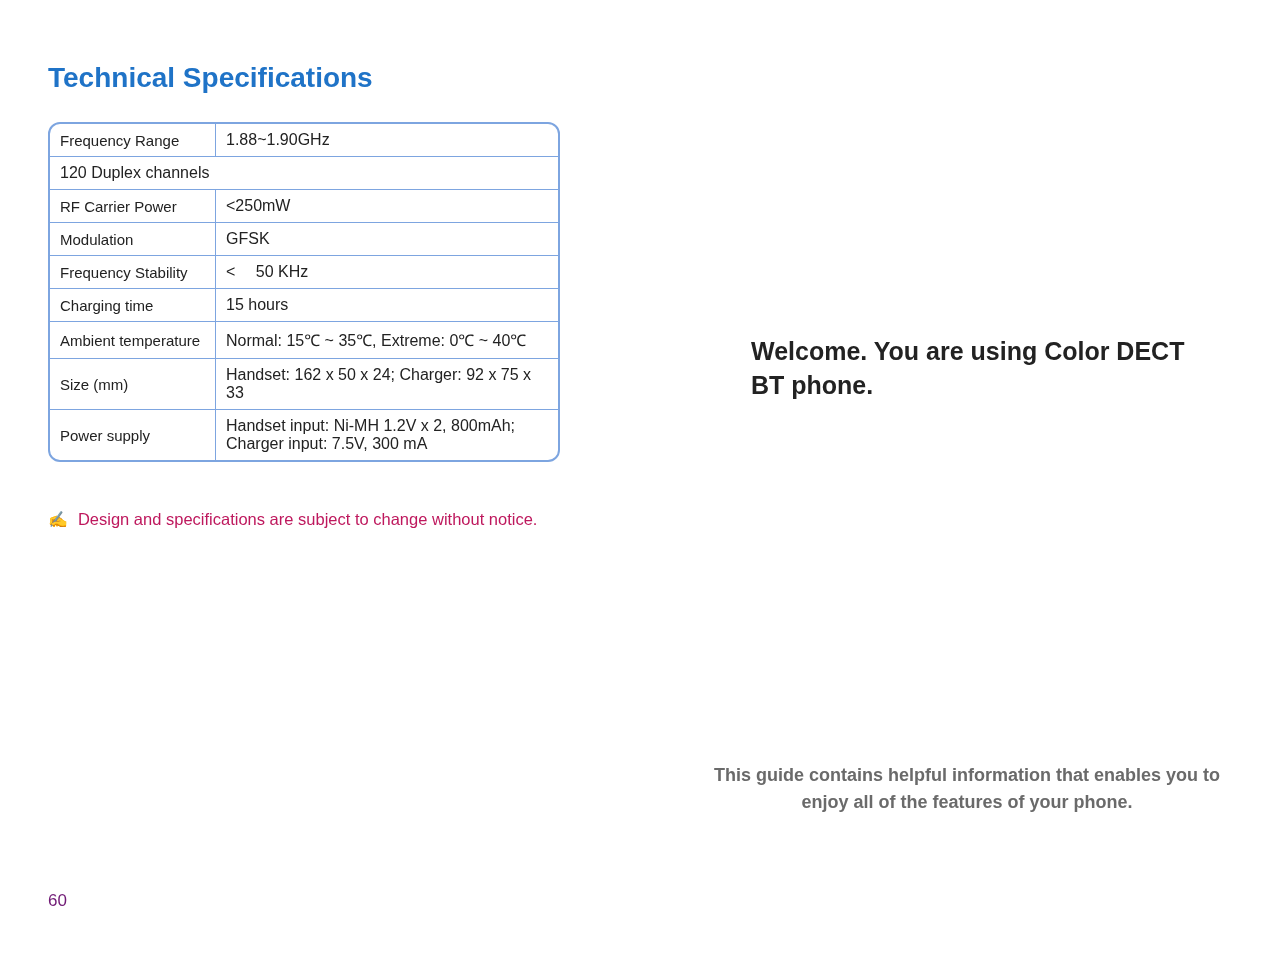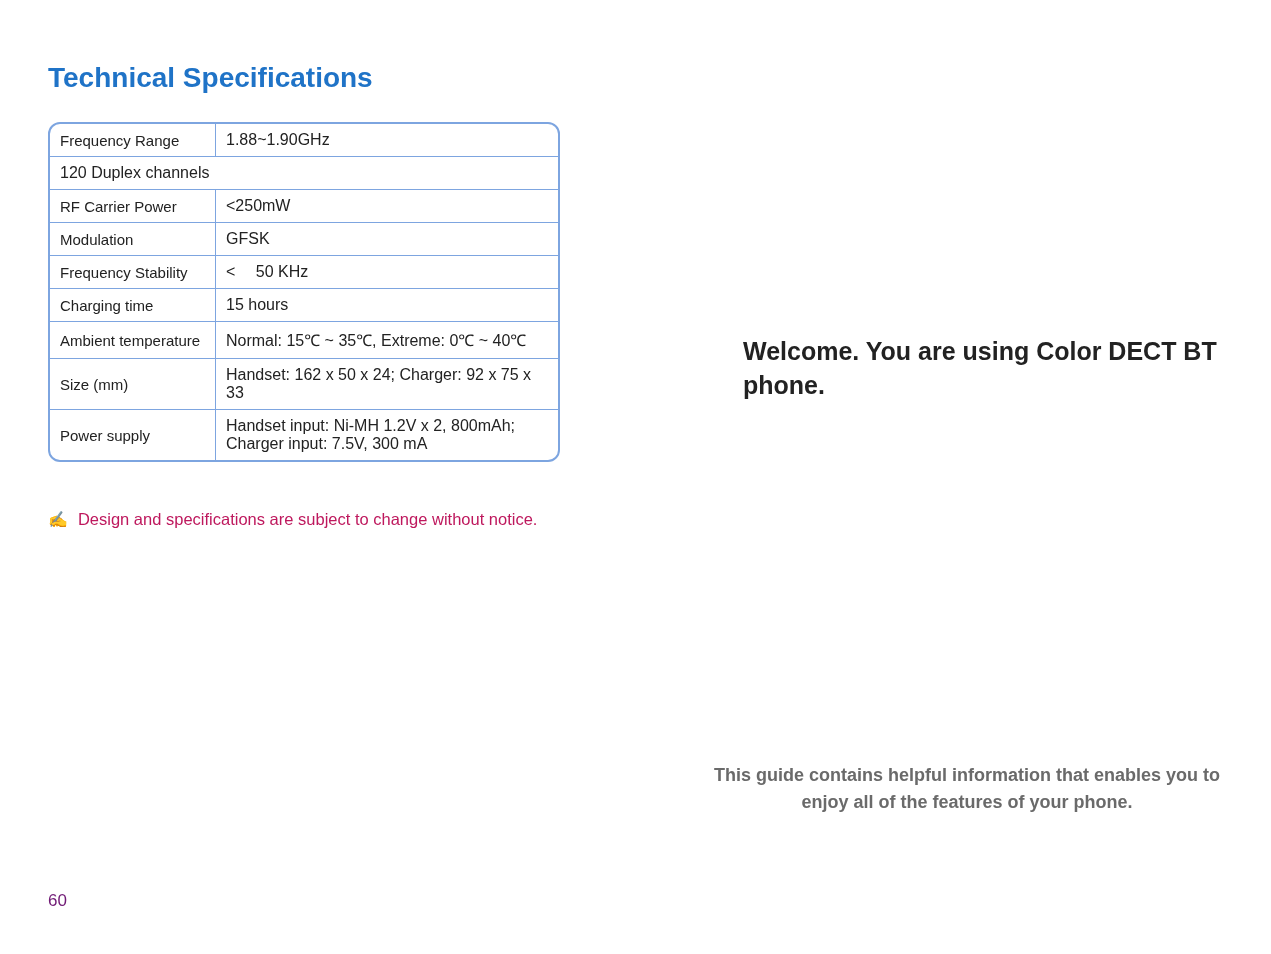--- a/index.html
+++ b/index.html
@@ -75,21 +75,21 @@
     .page-number {
       position: absolute;
       left: 48px;
       bottom: 43px;
       font-size: 17px;
       color: #701a75;
     }
     .welcome-block {
       position: absolute;
       top: 335px;
-      left: 108px;
+      left: 116px;
       right: 48px;
     }
     .welcome-text {
       font-family: "Segoe UI", "Myriad Pro", Arial, sans-serif;
       font-size: 25px;
       font-weight: 600;
       color: #222;
       line-height: 1.35;
     }
     .guide-block {

